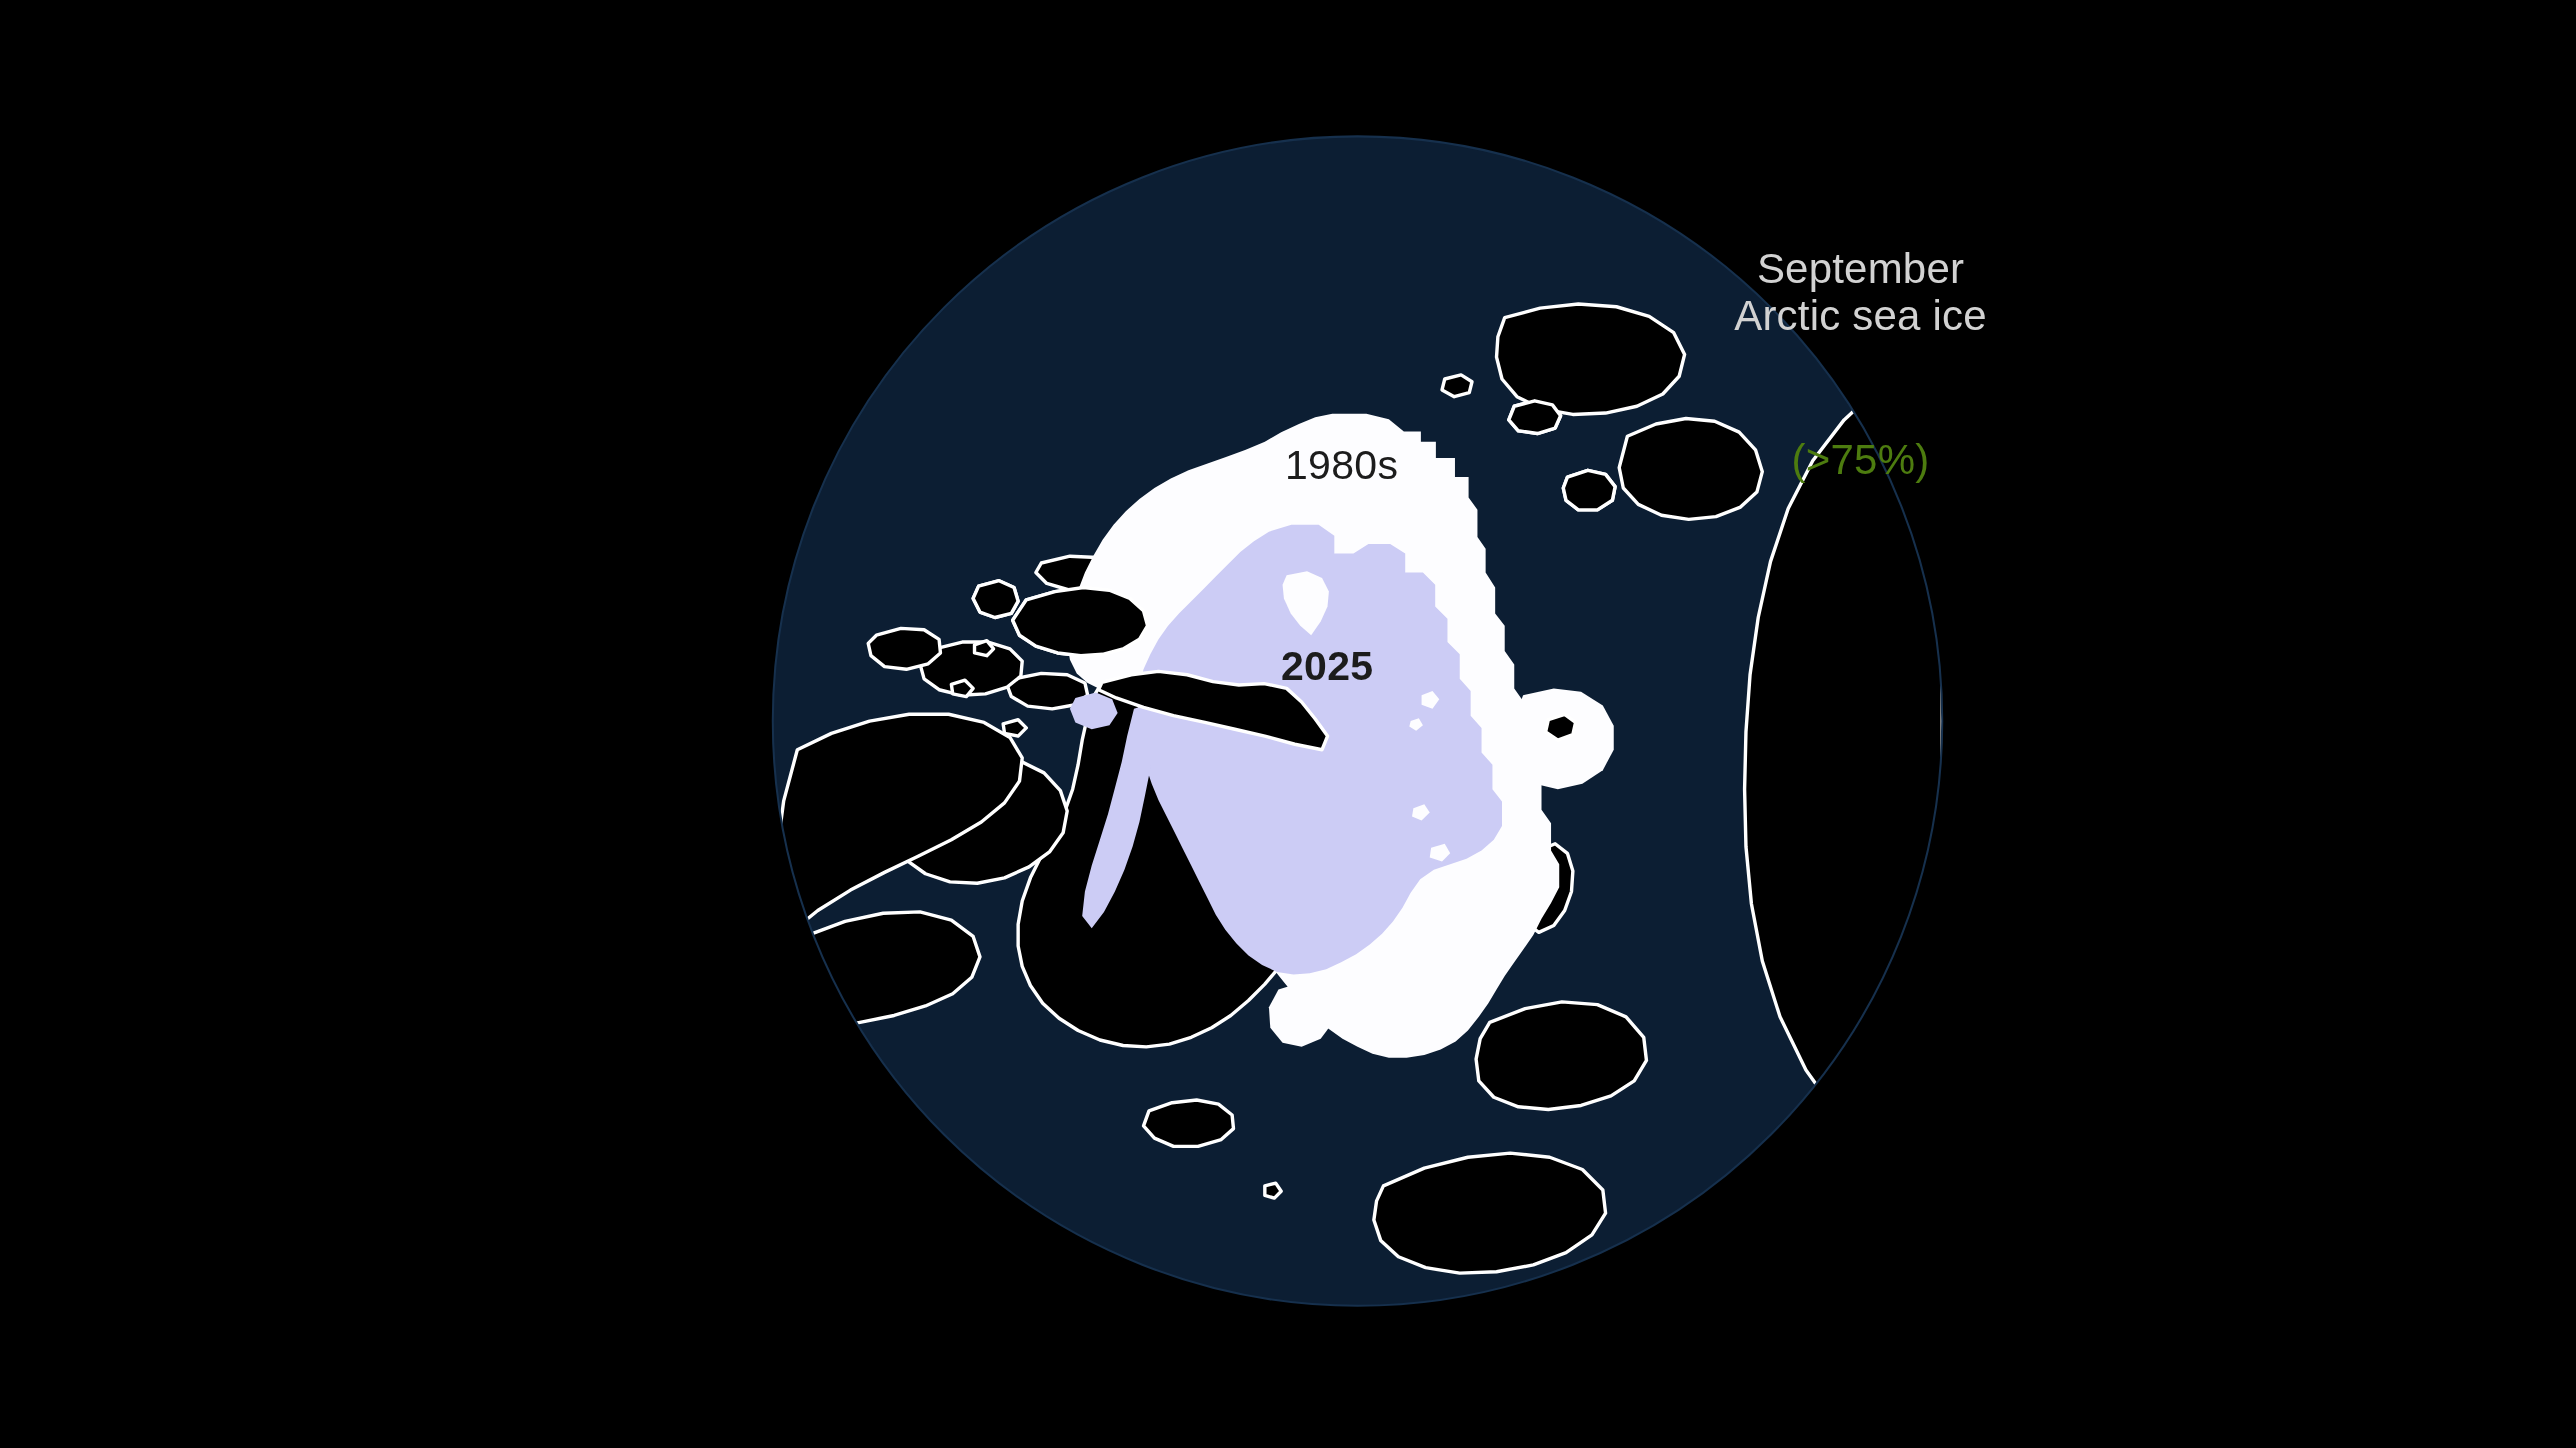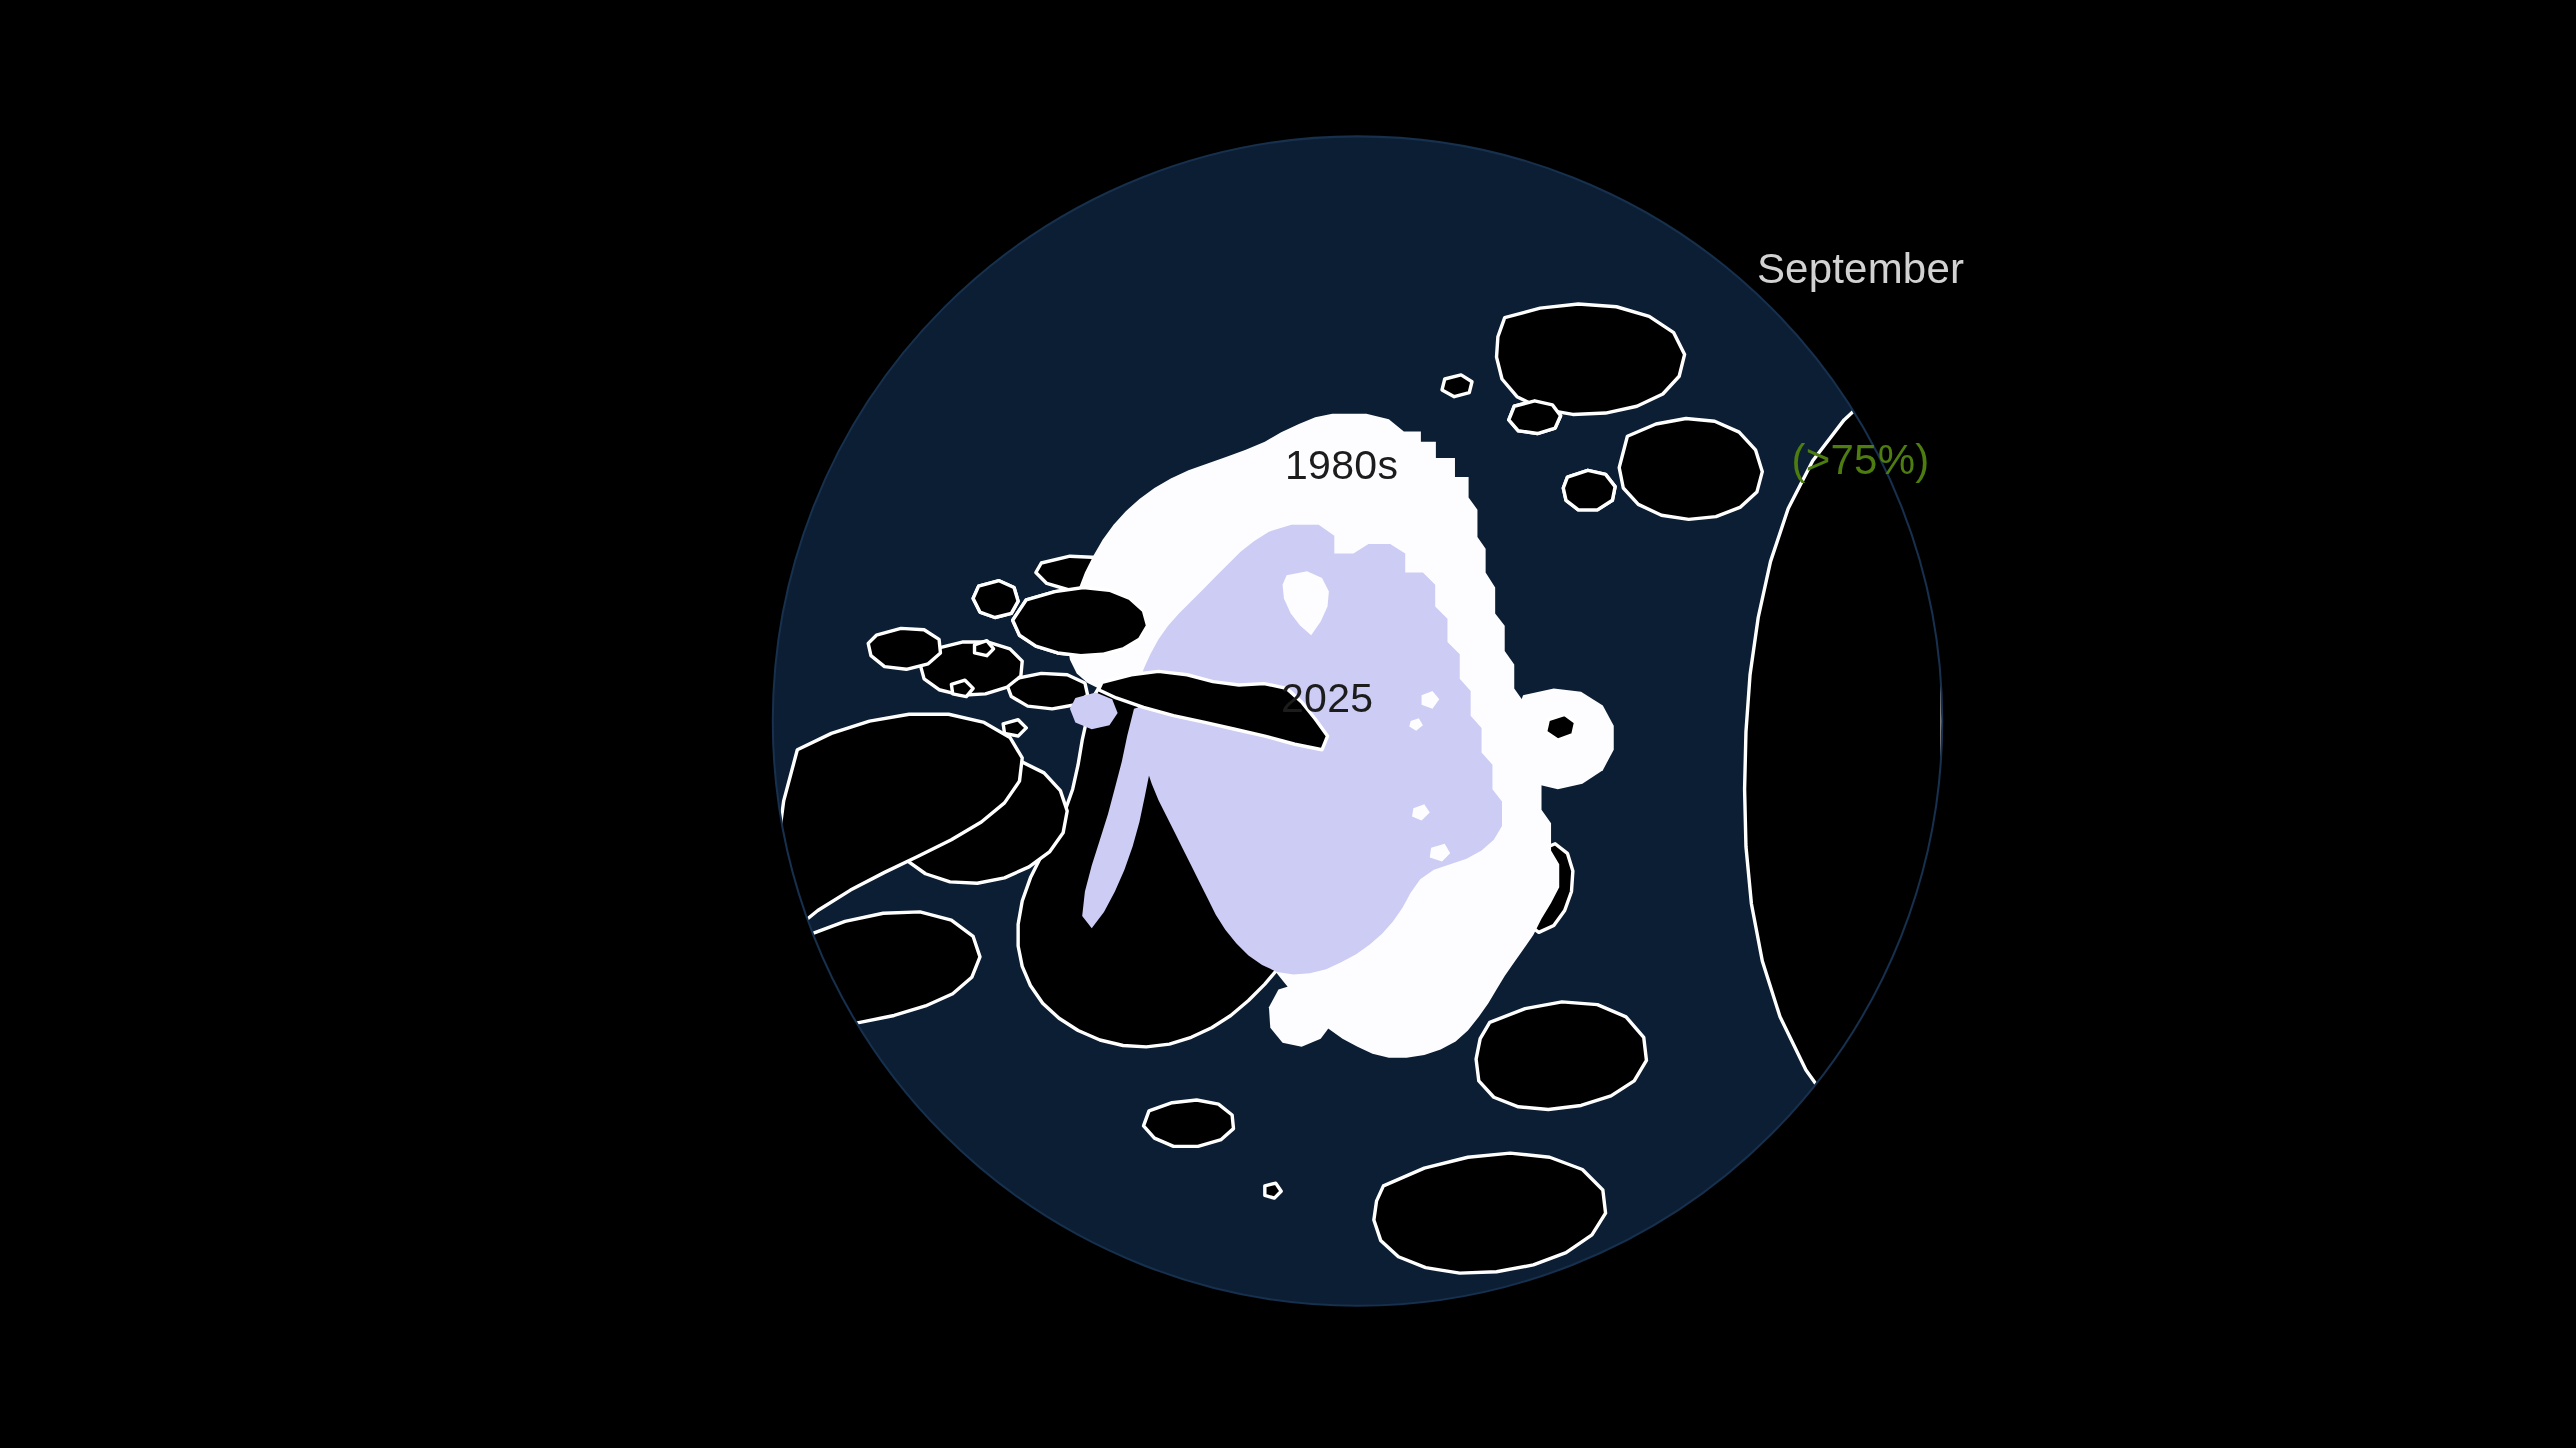--- a/index.html
+++ b/index.html
@@ -56,21 +56,21 @@
   .map-label {
     position: absolute;
     color: #1c1c1c;
     font-size: 41px;
     letter-spacing: 0.3px;
     white-space: nowrap;
     pointer-events: none;
     margin-left: 36px;
   }
   #label-1980s { left: 1249px; top: 442px; }
-  #label-2025  { left: 1245px; top: 675px; }
+  #label-2025  { left: 1245px; top: 643px; font-weight: bold; }
 </style>
 </head>
 <body>
 
 <div id="stage">
 
   <svg id="globe-svg" viewBox="0 0 3780 2126">
     <defs>
       <clipPath id="globeClip">
         <circle cx="1992" cy="1058" r="858"></circle>
@@ -298,20 +298,21 @@
           M 1436 860 L 1466 852 L 1488 862 L 1494 882 L 1484 900 L 1460 906
           L 1438 898 L 1428 878 Z"></path>
       </g>
     </g>
 
     <circle cx="1992" cy="1058" r="858" fill="none" stroke="#16304d" stroke-width="3"></circle>
   </svg>
 
   <div class="title-block">
     <span class="title-line">September</span>
+    <span class="title-line">Arctic sea ice</span>
   </div>
 
   <div class="threshold-line">(&gt;75%)</div>
 
   <div class="map-label" id="label-1980s">1980s</div>
   <div class="map-label" id="label-2025">2025</div>
 
 </div>
 
 

